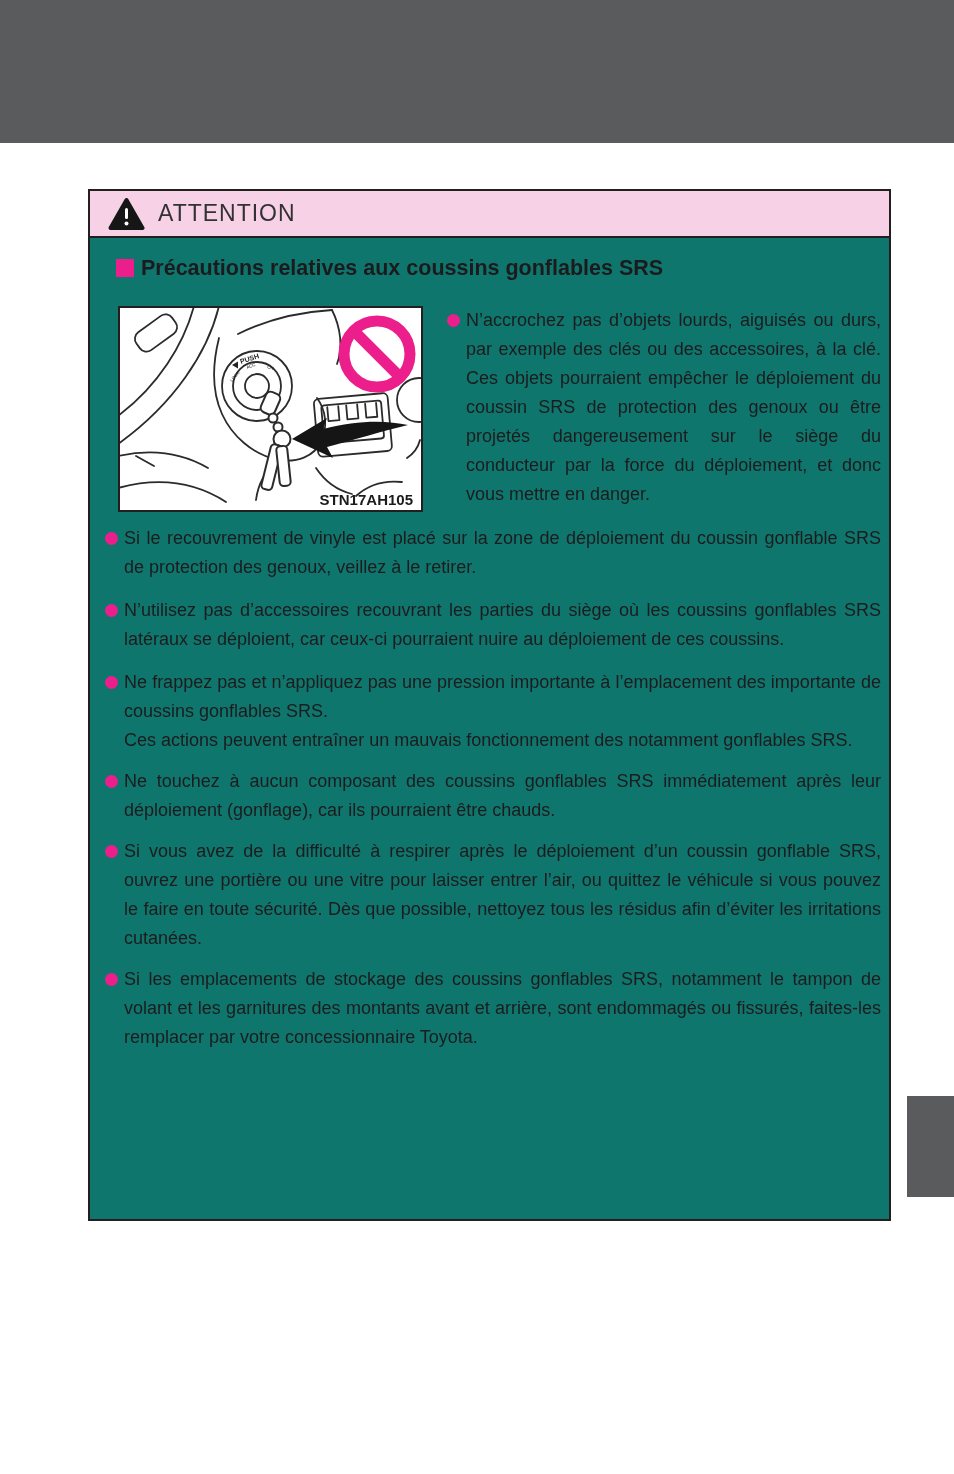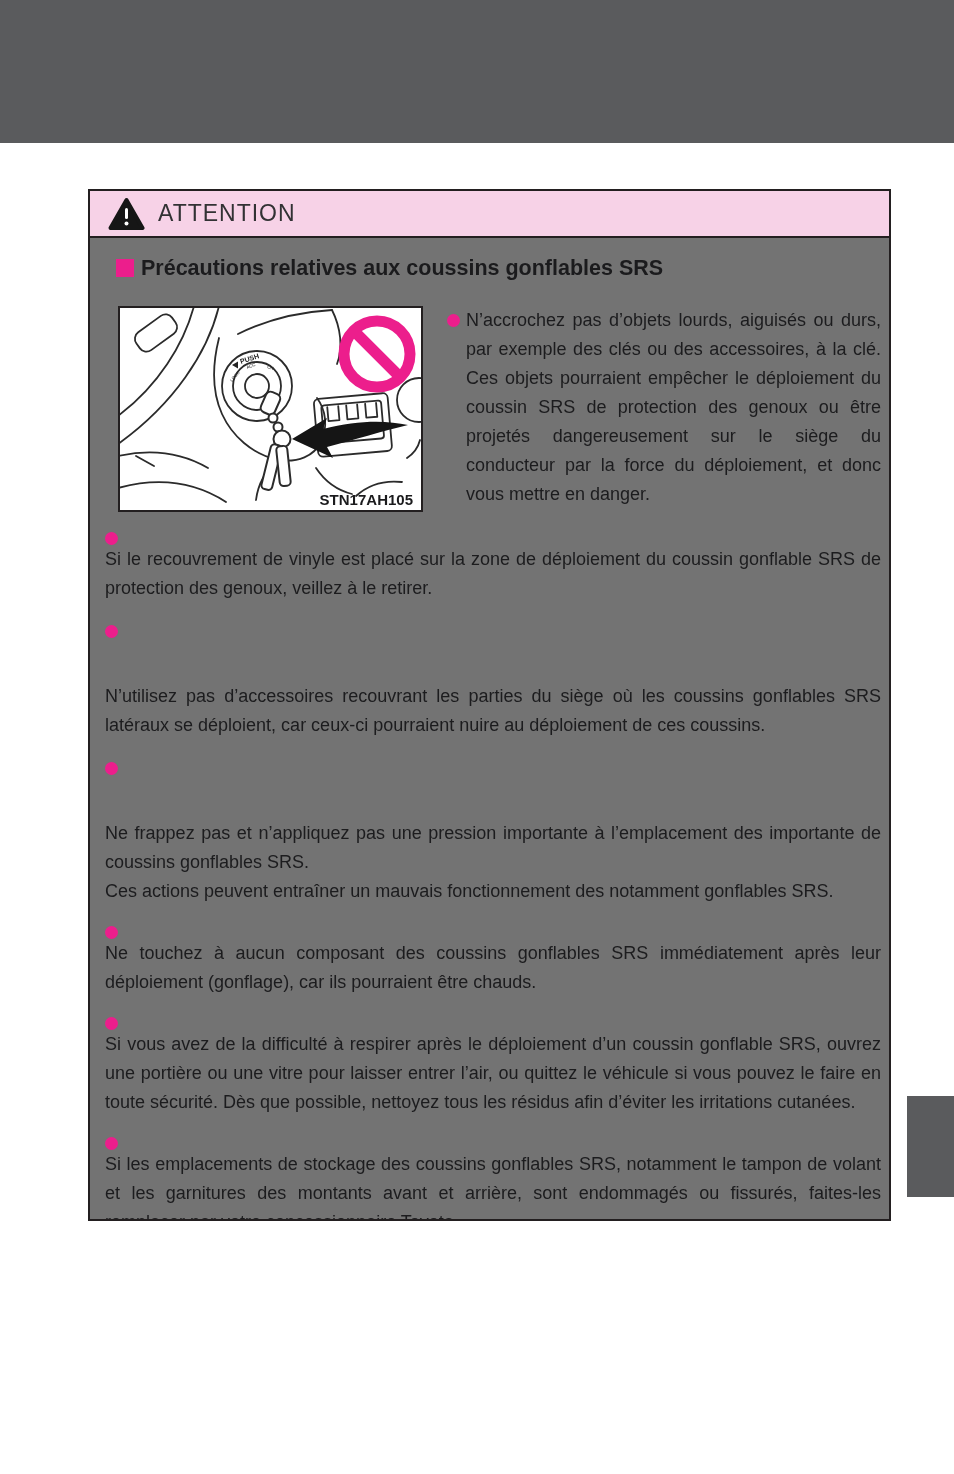--- a/index.html
+++ b/index.html
@@ -5,21 +5,21 @@
   html,body{margin:0;padding:0;background:#ffffff;}
   .page{
     position:relative;width:954px;height:1474px;background:#ffffff;overflow:hidden;
     font-family:"Liberation Sans", sans-serif;color:var(--text,#1c1c1e);
   }
   .top-bar{position:absolute;left:0;top:0;width:954px;height:143px;background:var(--top_bar,#5a5b5d);}
   .side-tab{position:absolute;left:907px;top:1096px;width:47px;height:101px;background:var(--top_bar,#5a5b5d);}
 
   .attention-box{
     position:absolute;left:88px;top:189px;width:803px;height:1032px;
-    border:2px solid var(--border,#231f20);box-sizing:border-box;background:#737373;overflow:hidden;
+    border:2px solid var(--border,#231f20);box-sizing:border-box;background:#0f766e;overflow:hidden;
   }
   .attention-header{
     height:45px;background:var(--header_bg,#f7d2e7);
     border-bottom:2px solid var(--border,#231f20);
     display:flex;align-items:center;padding-left:18px;gap:13px;
   }
   .attention-header .title{
     font-size:23px;letter-spacing:1px;color:#323234;
   }
   .box-body{padding:0 8px 0 6px;}
@@ -35,22 +35,22 @@
   }
   .para{font-size:18px;line-height:29px;text-align:justify;}
   .item{display:flex;}
   .item .bullet{
     flex:none;width:13px;height:13px;border-radius:50%;
     background:var(--accent,#ec1e8c);margin:8px 6px 0 0;
   }
   .item .txt{flex:1;}
   .first-item{margin-left:24px;flex:1;}
   .list{margin-left:9px;margin-right:0;}
-  .list .item{margin-top:12px;flex-direction:column;}
-  .list .item.gap-lg{margin-top:14px;gap:44px;}
+  .list .item{margin-top:12px;}
+  .list .item.gap-lg{margin-top:14px;}
   .note{margin-top:0;}
   svg text{font-family:"Liberation Sans", sans-serif;}
 </style>
 </head>
 <body>
 
 <div class="page">
   <div class="top-bar"></div>
 
   <div class="attention-box">

